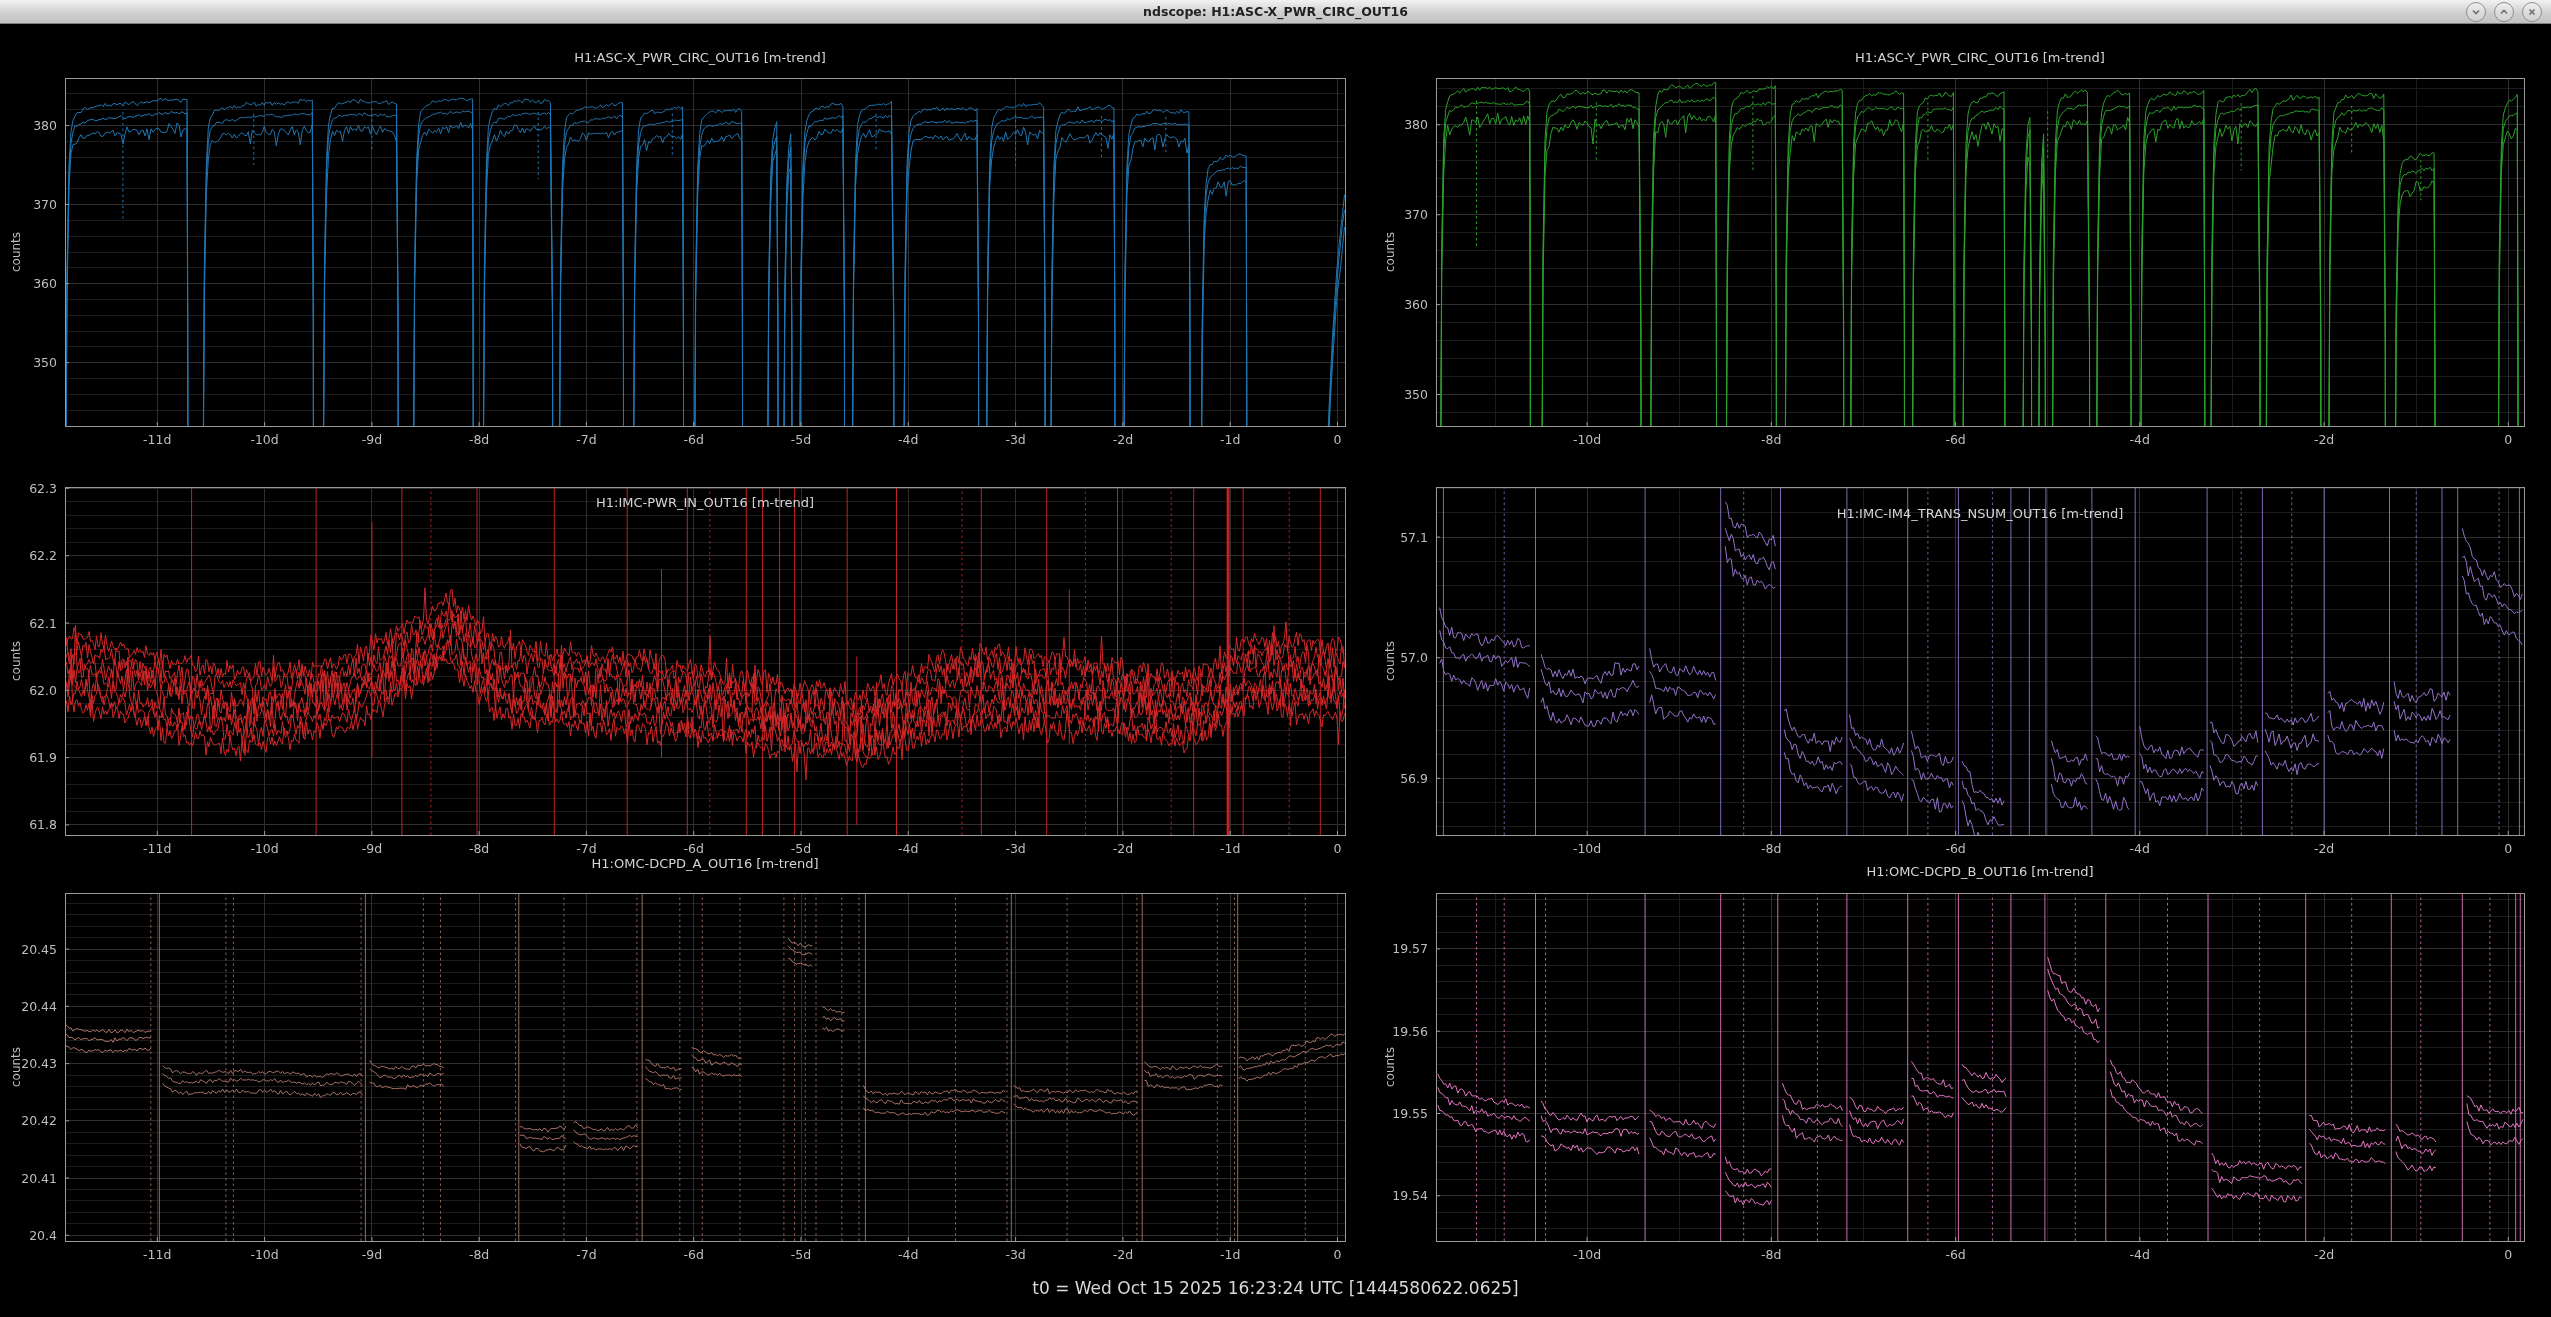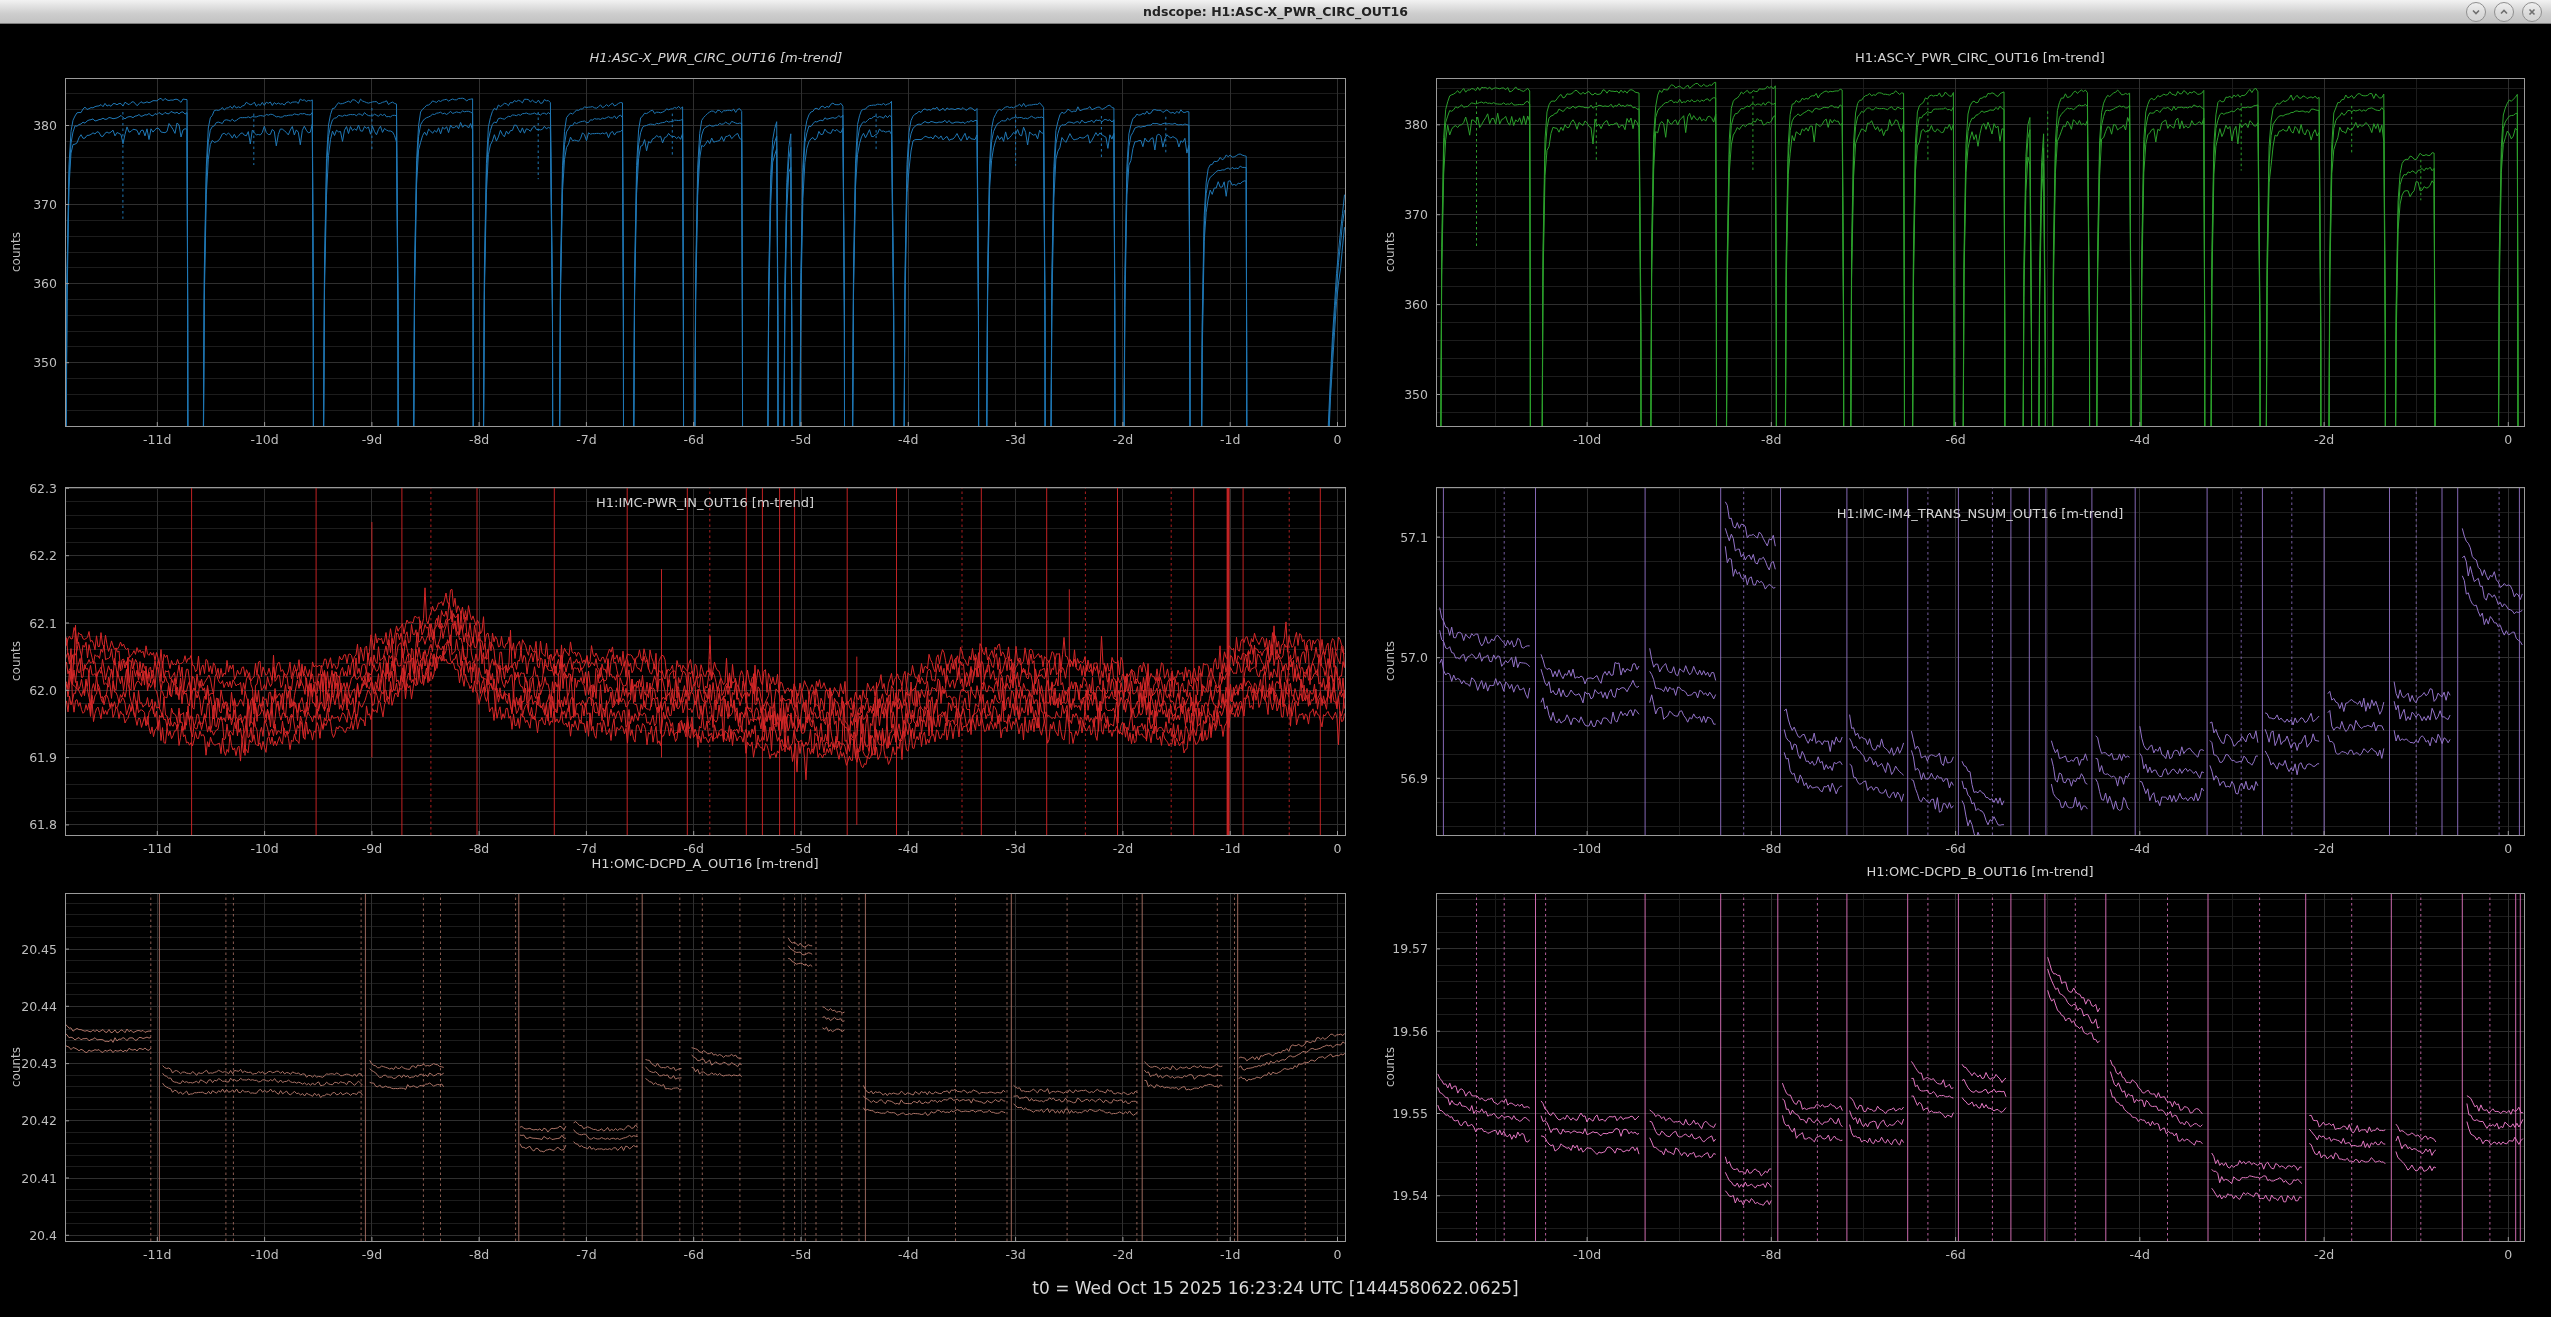--- a/index.html
+++ b/index.html
@@ -882,21 +882,21 @@
       <line x1="1436" x2="1440" y1="1113.5" y2="1113.5" stroke="#9a9a9a" stroke-width="1"></line>
       <line x1="1436" x2="1440" y1="1031.2" y2="1031.2" stroke="#9a9a9a" stroke-width="1"></line>
       <line x1="1436" x2="1440" y1="948.9" y2="948.9" stroke="#9a9a9a" stroke-width="1"></line>
       <text x="1394" y="1067" text-anchor="middle" fill="#bebebe" font-size="12px" transform="rotate(-90 1394 1067)">counts</text>
     </g>
     <clipPath id="clip5">
       <rect x="1436" y="893" width="1088" height="348"></rect>
     </clipPath>
   </svg>
 <div id="titles">
-    <div class="ptitle" style="left: 76px; width: 1280px; top: 50px; font-style: italic;">H1:ASC-X_PWR_CIRC_OUT16 [m-trend]</div>
+    <div class="ptitle" style="left: 60px; width: 1280px; top: 50px;">H1:ASC-X_PWR_CIRC_OUT16 [m-trend]</div>
     <div class="ptitle" style="left: 1436px; width: 1088px; top: 50px; text-align: center;">H1:ASC-Y_PWR_CIRC_OUT16 [m-trend]</div>
     <div class="ptitle" style="left: 65px; width: 1280px; top: 471px; margin-top: 24px;">H1:IMC-PWR_IN_OUT16 [m-trend]</div>
     <div class="ptitle" style="left: 1436px; width: 1088px; top: 458px; margin-top: 48px;">H1:IMC-IM4_TRANS_NSUM_OUT16 [m-trend]</div>
     <div class="ptitle" style="left: 65px; width: 1280px; top: 856px;">H1:OMC-DCPD_A_OUT16 [m-trend]</div>
     <div class="ptitle" style="left: 1436px; width: 1088px; top: 864px;">H1:OMC-DCPD_B_OUT16 [m-trend]</div>
   </div>
 
 <div class="statusbar">
   <span>t0 = Wed Oct 15 2025 16:23:24 UTC [1444580622.0625]</span>
 </div>

